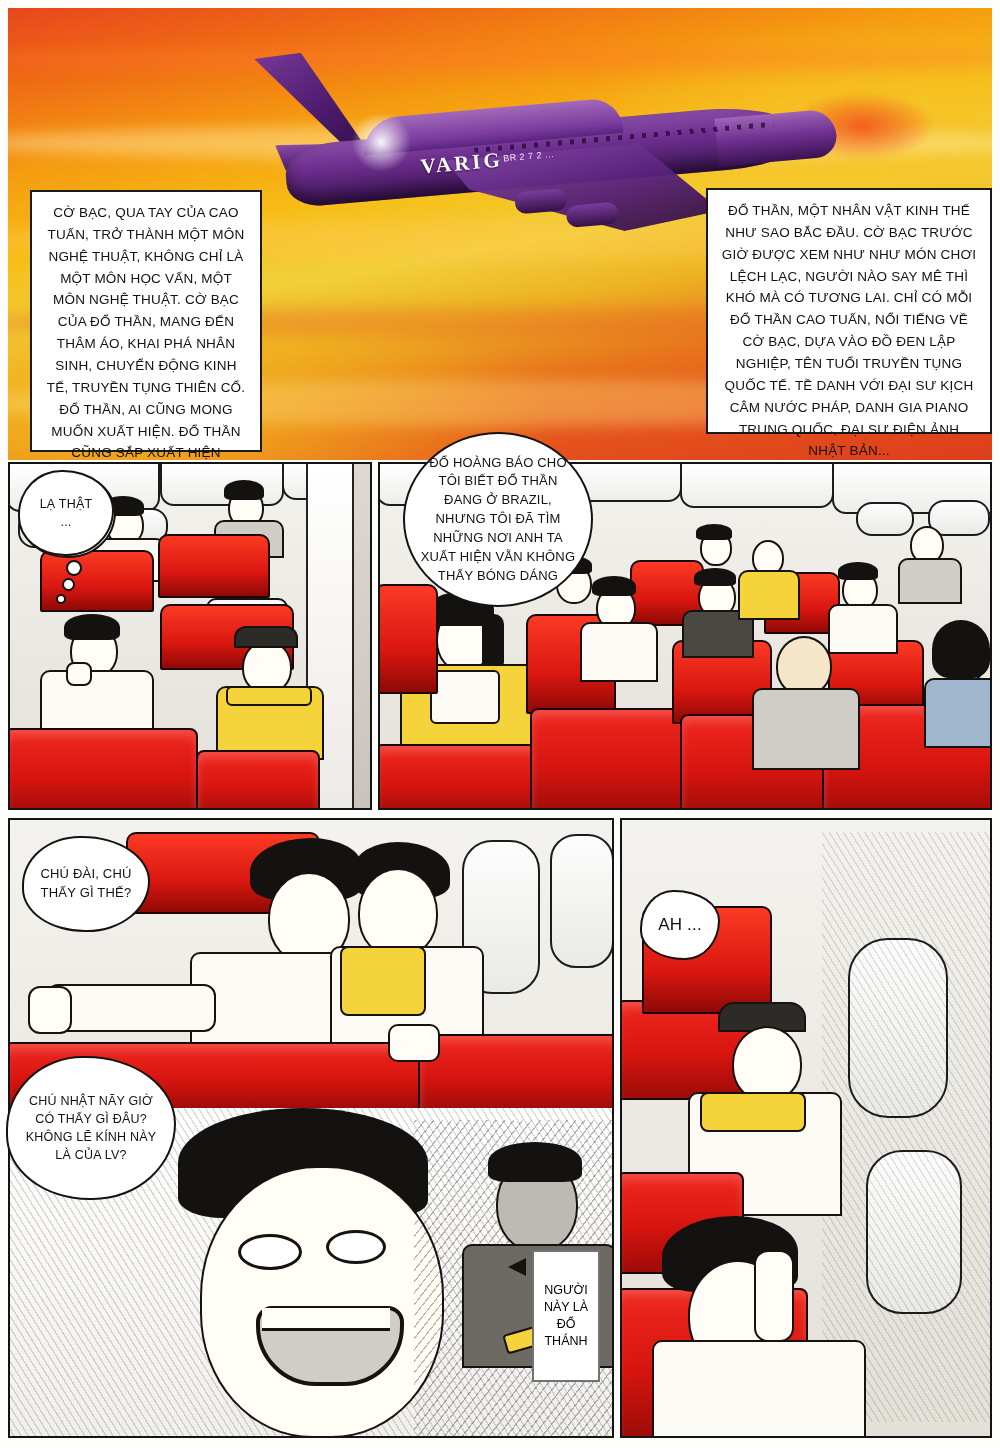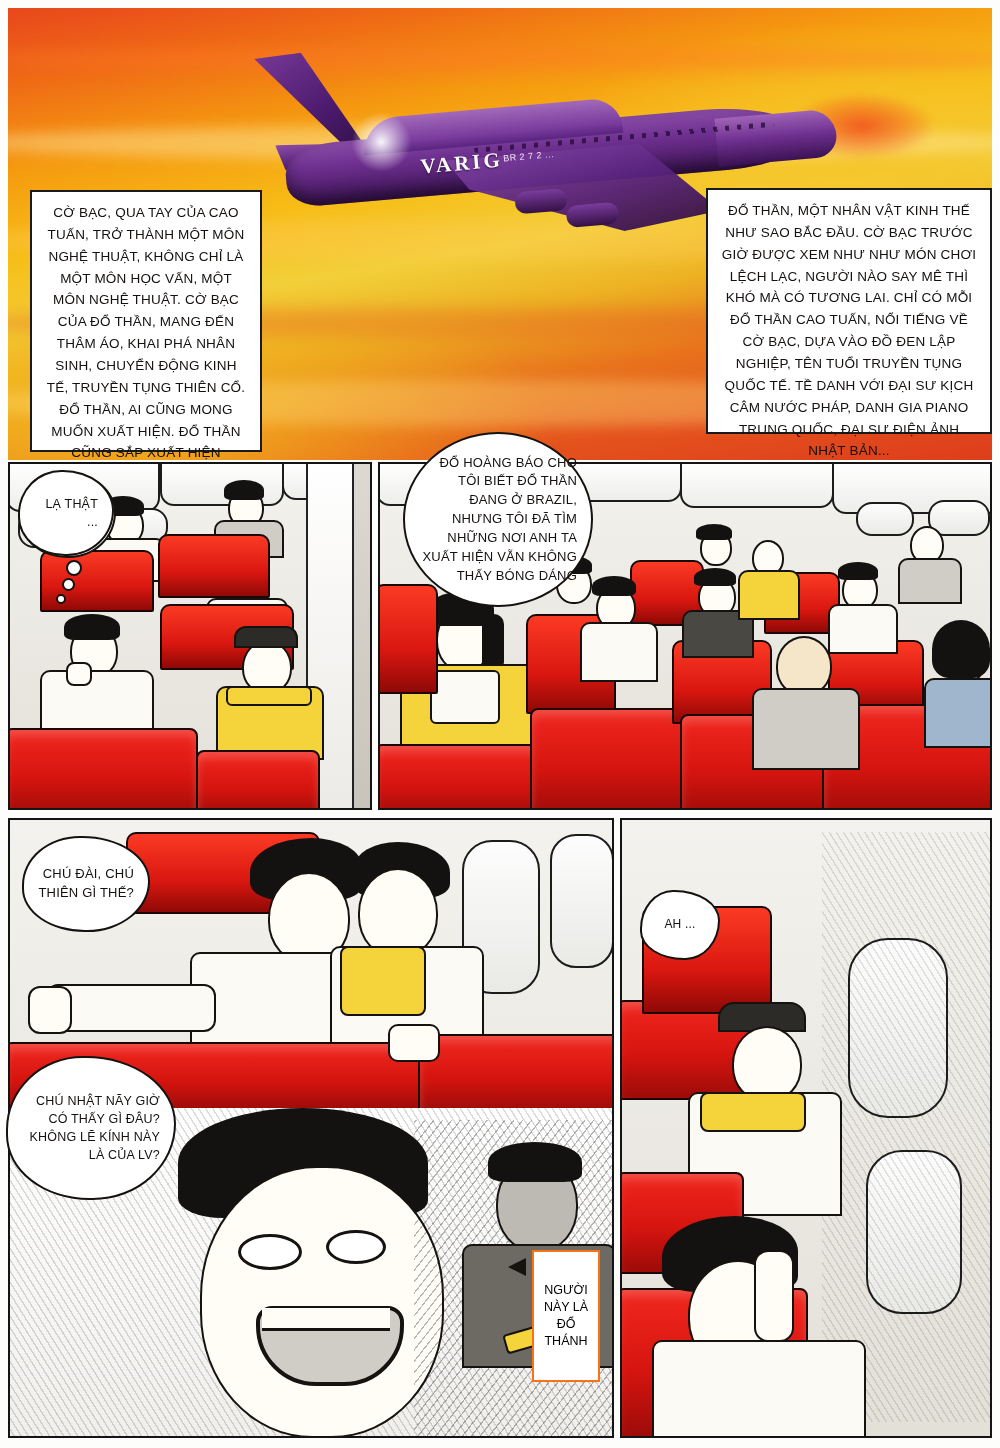--- a/index.html
+++ b/index.html
@@ -238,42 +238,42 @@
 
   
   .bubble {
     position: absolute;
     background: #ffffff;
     border: 2px solid #15120f;
     border-radius: 50%;
     display: flex;
     align-items: center;
     justify-content: center;
-    text-align: right;
+    text-align: center;
     box-sizing: border-box;
     padding: 10px 14px;
     font-size: 13px;
     line-height: 1.45;
     color: #14110f;
     letter-spacing: .2px;
   }
   .bubble.rough {
     border-radius: 46% 54% 50% 50% / 52% 48% 54% 46%;
   }
   #bubble-la-that     { left: 18px;  top: 470px; width: 96px;  height: 86px;  font-size: 12.5px; }
   #bubble-do-hoang    { left: 403px; top: 432px; width: 190px; height: 175px; font-size: 13px; }
   #bubble-chu-dai     { left: 22px;  top: 836px; width: 128px; height: 96px;  font-size: 13px; }
-  #bubble-ah          { left: 640px; top: 890px; width: 80px;  height: 70px;  font-size: 12px;
+  #bubble-ah          { left: 640px; top: 890px; width: 80px;  height: 70px;  font-size: 17px;
                         border-radius: 42% 58% 44% 56% / 56% 44% 58% 42%; }
   #bubble-chu-nhin    { left: 6px;   top: 1056px; width: 170px; height: 144px; font-size: 12.5px; }
   #label-nguoi-nay {
     position: absolute;
     left: 532px; top: 1250px;
     width: 68px; height: 132px;
-    border: 2px solid #f97316;
+    border: 2px solid #737373;
     background: #ffffff;
     display: flex;
     align-items: center;
     justify-content: center;
     text-align: center;
     font-size: 12.5px;
     line-height: 1.35;
     box-sizing: border-box;
     padding: 4px;
   }
@@ -551,21 +551,21 @@
 
     <div class="seatrow" style="left:-6px; top:352px; width:124px; height:98px;"></div>
     <div class="seatrow" style="left:-6px; top:468px; width:188px; height:148px;"></div>
 
     <div class="hair" style="left:40px; top:396px; width:136px; height:76px; border-radius:58% 50% 22% 26%;"></div>
     <div class="head" style="left:66px; top:440px; width:96px; height:106px;"></div>
     <div class="torso white-shirt" style="left:30px; top:520px; width:210px; height:96px;"></div>
     <div class="fig" style="left:132px; top:430px; width:40px; height:92px; background:#fffdf6; border-radius:14px;"></div>
   </div>
 
-  <div class="bubble rough" id="bubble-chu-dai">CHÚ ĐÀI, CHÚ THIÊN GÌ THẾ?</div>
+  <div class="bubble rough" id="bubble-chu-dai">CHÚ ĐÀI, CHÚ THẤY GÌ THẾ?</div>
 
   <div class="bubble" id="bubble-ah">AH ...</div>
 
   <div class="bubble rough" id="bubble-chu-nhin">CHÚ NHẬT NÃY GIỜ CÓ THẤY GÌ ĐÂU? KHÔNG LẼ KÍNH NÀY LÀ CỦA LV?</div>
 
   <div class="arrow-left"></div>
   <div id="label-nguoi-nay">NGƯỜI NÀY LÀ ĐỔ THÁNH</div>
 
 
 </div>

